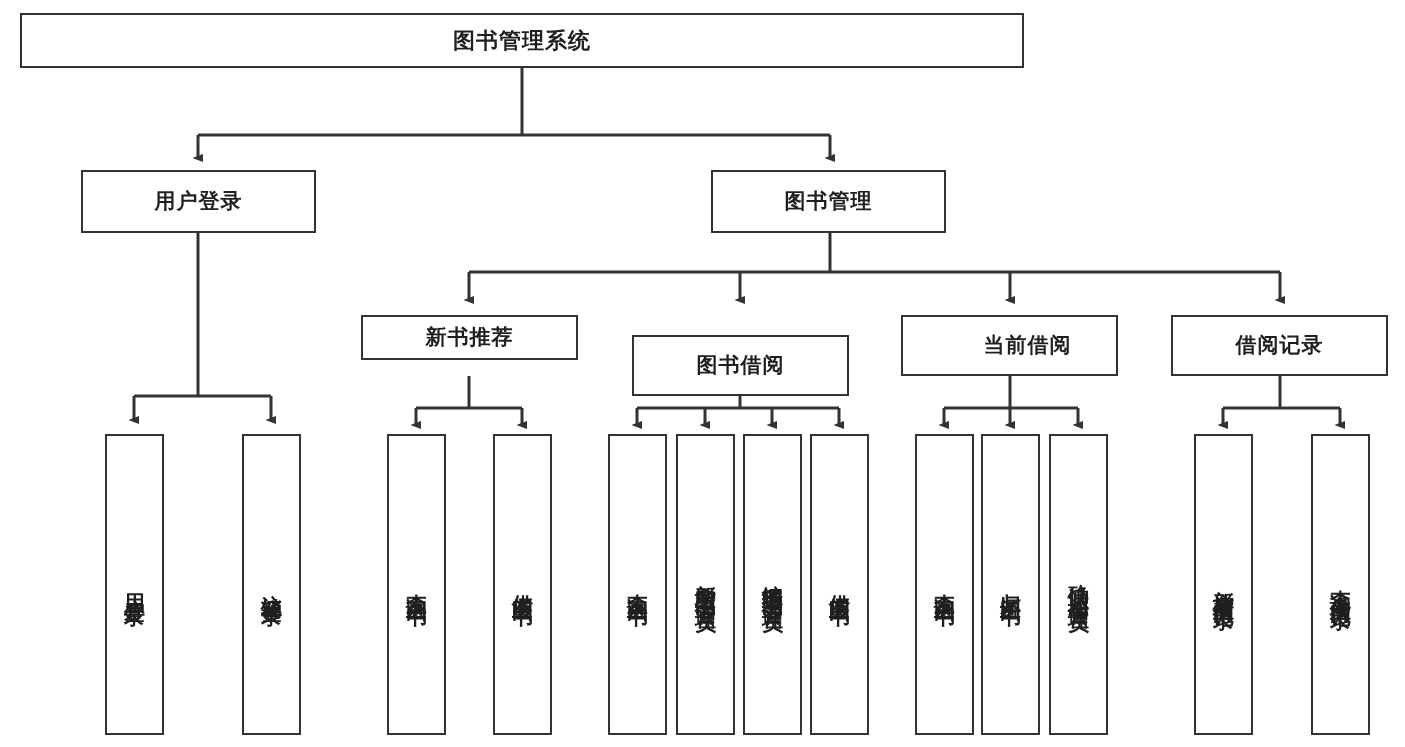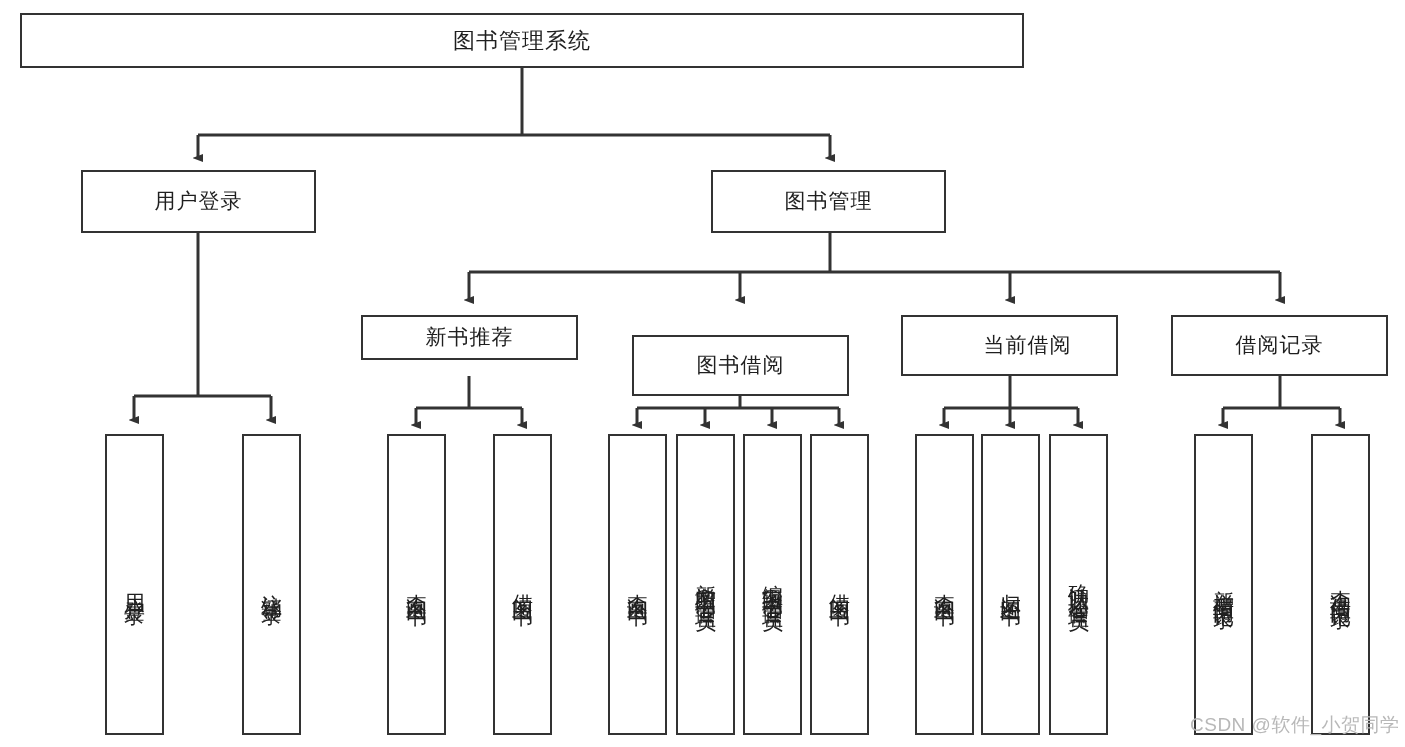--- a/index.html
+++ b/index.html
@@ -10,20 +10,21 @@
   body {
     font-family: "Liberation Sans", "DejaVu Sans", sans-serif;
     color: #2b2b2b;
   }
   #canvas {
     position: relative;
     width: 1405px;
     height: 747px;
     background: #ffffff;
     overflow: hidden;
+    font-weight: bold;
   }
   .layer {
     position: absolute;
     top: 0;
     left: 0;
     width: 1405px;
     height: 747px;
   }
   .node {
     position: absolute;
@@ -178,15 +179,14 @@
     <span>确认归还（管理员）</span>
   </div>
 
   <div class="node node-v" style="left:1194px; top:434px; width:59px; height:301px;">
     <span>新增借阅记录</span>
   </div>
   <div class="node node-v" style="left:1311px; top:434px; width:59px; height:301px;">
     <span>查询借阅记录</span>
   </div>
 
-  <div class="watermark" style="left:1190px; top:712px;">CSDN @软件_小贺同学</div>
 
 </div>
 
 </body></html>

